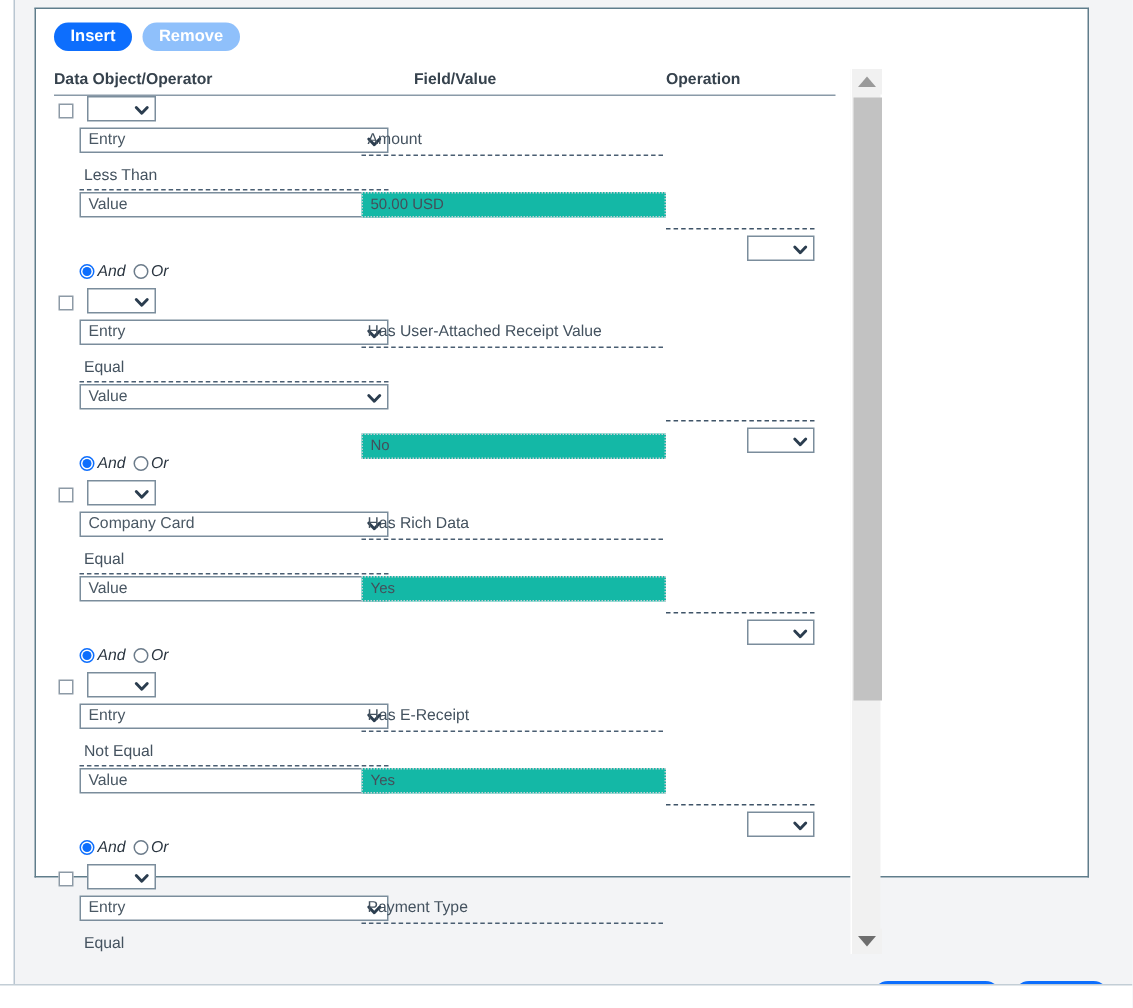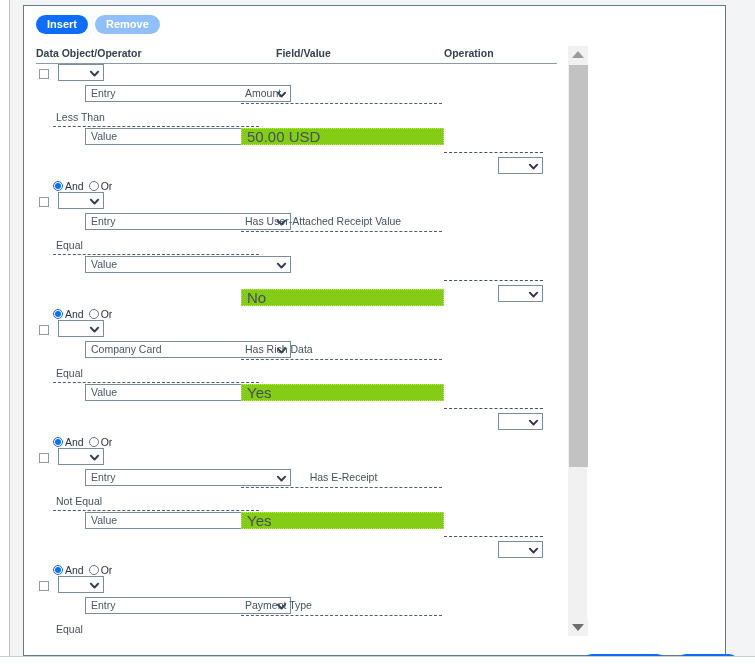--- a/index.html
+++ b/index.html
@@ -19,21 +19,21 @@
   }
   #left-rail {
     position: absolute; left: 0; top: 0;
     width: 10px; height: 656px;
     background: #ffffff;
     border-right: 1px solid #b9c6d1;
   }
   #panel {
     position: absolute;
     left: 23px; top: 5px;
-    width: 703px; height: 651px;
+    width: 703px; height: 580px;
     background: #ffffff;
     border: 1px solid #607d8b;
     border-top-color: #5f7d8c;
   }
   #bottom-strip {
     position: absolute;
     left: 0; top: 656px;
     width: 755px; height: 16px;
     background: #ffffff;
     border-top: 1px solid #c3ced6;
@@ -85,22 +85,22 @@
   }
   #rows { position: relative; }
 
   
   .grp { position: relative; }
 
   .andor {
     position: relative;
     height: 17px;
     padding-left: 17px;
-    display: flex; align-items: flex-end; gap: 5px;
-    font-size: 10.5px; color: #2a3540;
+    display: flex; align-items: flex-start; gap: 5px;
+    font-size: 10.5px; color: #2a3540; font-style: italic;
   }
   .andor .opt { display: flex; align-items: center; gap: 2px; }
   .radio {
     width: 10px; height: 10px; border-radius: 50%;
     border: 1px solid #6b7b8a;
     background: #ffffff;
     display: inline-block; position: relative;
     flex: 0 0 auto;
   }
   .radio.on { border-color: #0d6efd; background: #ffffff; }
@@ -130,21 +130,21 @@
   
   .sel {
     position: relative;
     width: 206px; height: 17px;
     border: 1px solid #7b8d9c;
     background: #ffffff;
     font-size: 10.5px;
     color: #4a5864;
     line-height: 15px;
     padding-left: 5px;
-    white-space: nowrap; overflow: hidden; margin-left: 32px;
+    white-space: nowrap; overflow: hidden;
   }
   .caret {
     position: absolute; right: 5px; top: 50%;
     width: 9px; height: 9px; margin-top: -5px;
   }
   .caret svg { display: block; }
 
   
   .op-text {
     width: 206px; height: 19px;
@@ -162,22 +162,22 @@
     border-bottom: 1px dashed #4a5e72;
     font-size: 10.5px; color: #44525f;
     padding-left: 4px; line-height: 17px;
     white-space: nowrap; overflow: hidden;
   }
   .value-box {
     position: absolute;
     left: 205px;
     width: 203px; height: 17px;
     border: 1px dotted #c7ced4;
-    background: #84cc16;
-    font-size: 15px; color: #444f5a;
+    background: #14b8a6;
+    font-size: 10px; color: #444f5a;
     padding-left: 5px; line-height: 15px;
     white-space: nowrap; overflow: hidden;
   }
 
   
   .op-col { position: relative; height: 25px; }
   .op-dash {
     position: absolute; left: 408px; top: 2px;
     width: 99px; height: 1px;
     border-bottom: 1px dashed #3f5468;
@@ -396,21 +396,21 @@
                   <svg viewBox="0 0 12 12" width="11" height="11">
                     <path d="M2 4 L6 8.2 L10 4" fill="none" stroke="#2b3d4f" stroke-width="2.1" stroke-linecap="round" stroke-linejoin="round"></path>
                   </svg>
                 </span>
               </span>
             </div>
             <div style="position:relative;height:22px;padding-left:17px;"><span class="sel" style="display:inline-block;"><span>Entry</span><span class="caret">
                   <svg viewBox="0 0 12 12" width="11" height="11">
                     <path d="M2 4 L6 8.2 L10 4" fill="none" stroke="#2b3d4f" stroke-width="2.1" stroke-linecap="round" stroke-linejoin="round"></path>
                   </svg>
-                </span></span><span class="field-text" style="top:0;text-align:center;">Has E-Receipt</span></div>
+                </span></span><span class="field-text" style="top:0;">Has E-Receipt</span></div>
             <div style="position:relative;height:21px;padding-left:17px;"><span class="op-text" style="display:inline-block;">Not Equal</span></div>
             <div style="position:relative;height:22px;padding-left:17px;"><span class="sel" style="display:inline-block;"><span>Value</span><span class="caret">
                   <svg viewBox="0 0 12 12" width="11" height="11">
                     <path d="M2 4 L6 8.2 L10 4" fill="none" stroke="#2b3d4f" stroke-width="2.1" stroke-linecap="round" stroke-linejoin="round"></path>
                   </svg>
                 </span></span><span class="value-box" style="top:0;">Yes</span></div>
             <div class="op-col">
               <span class="op-dash"></span>
               <span class="op-sel">
                 <span class="caret">

